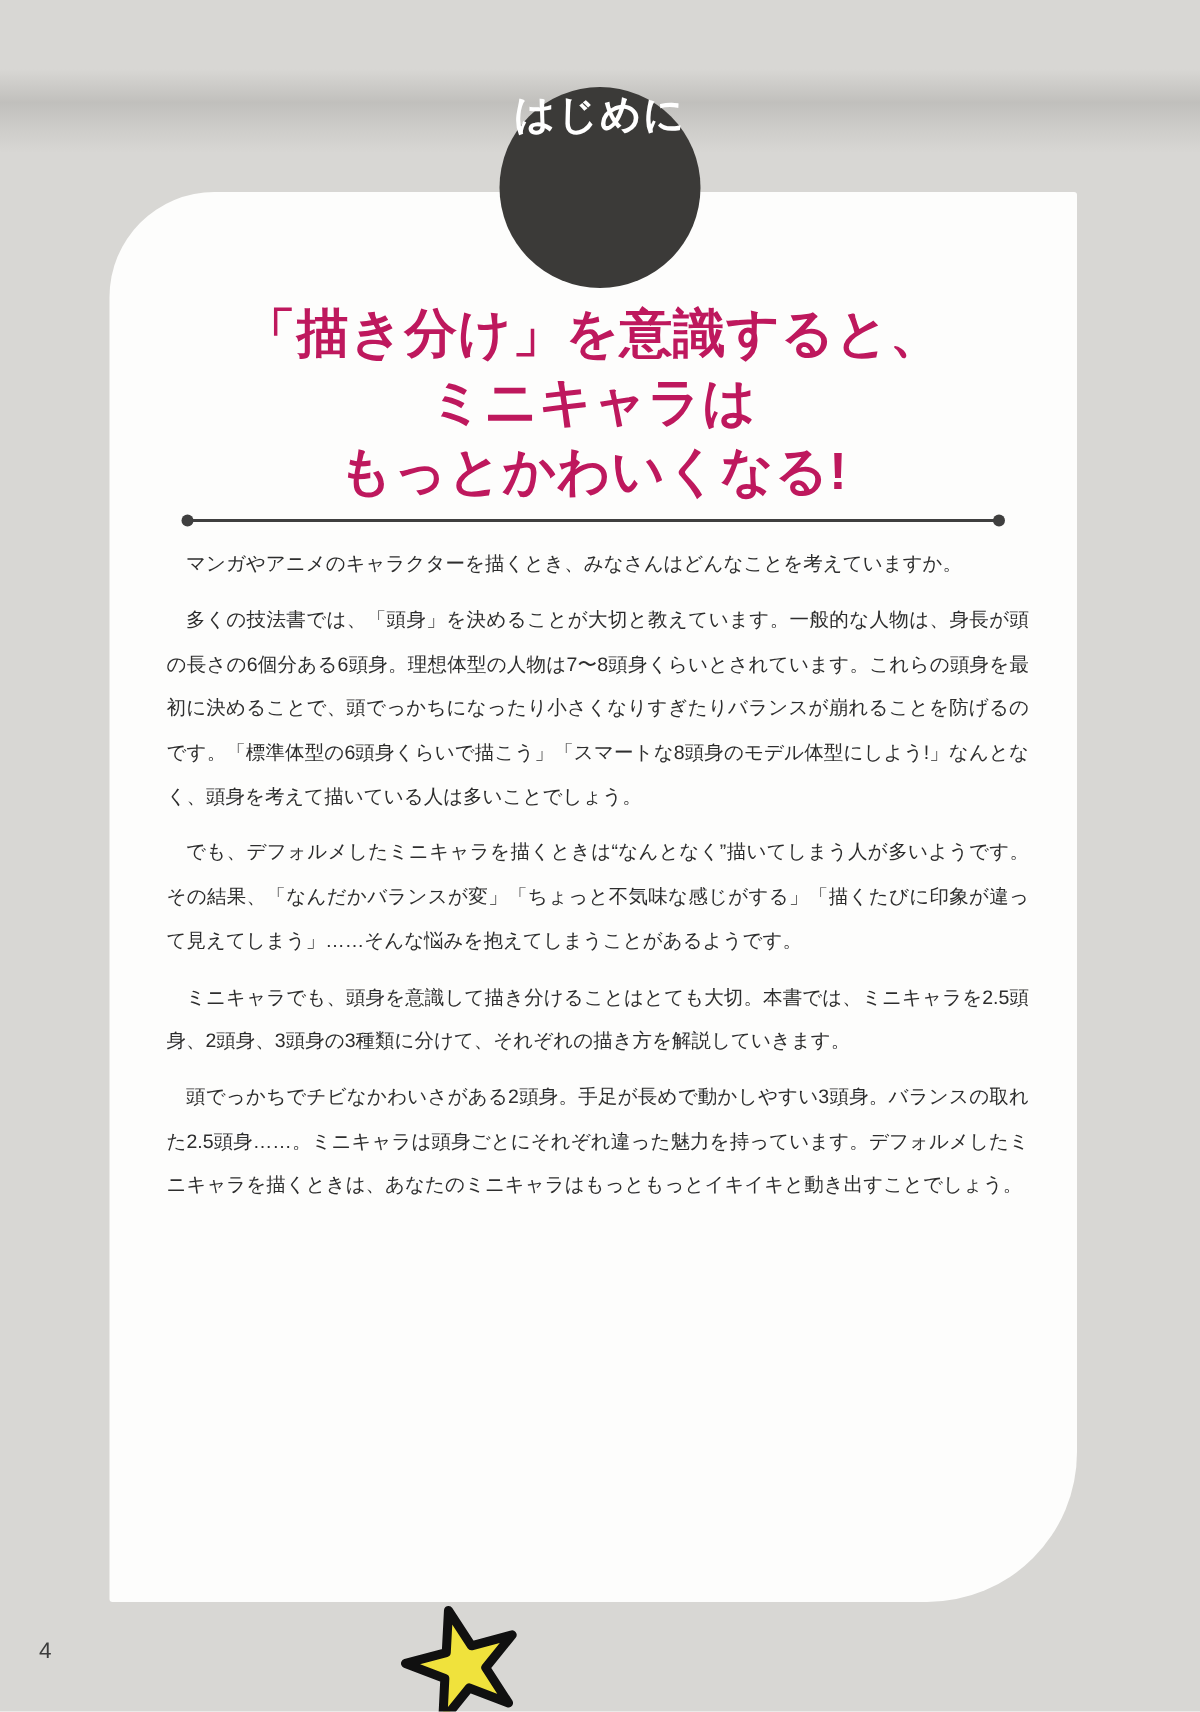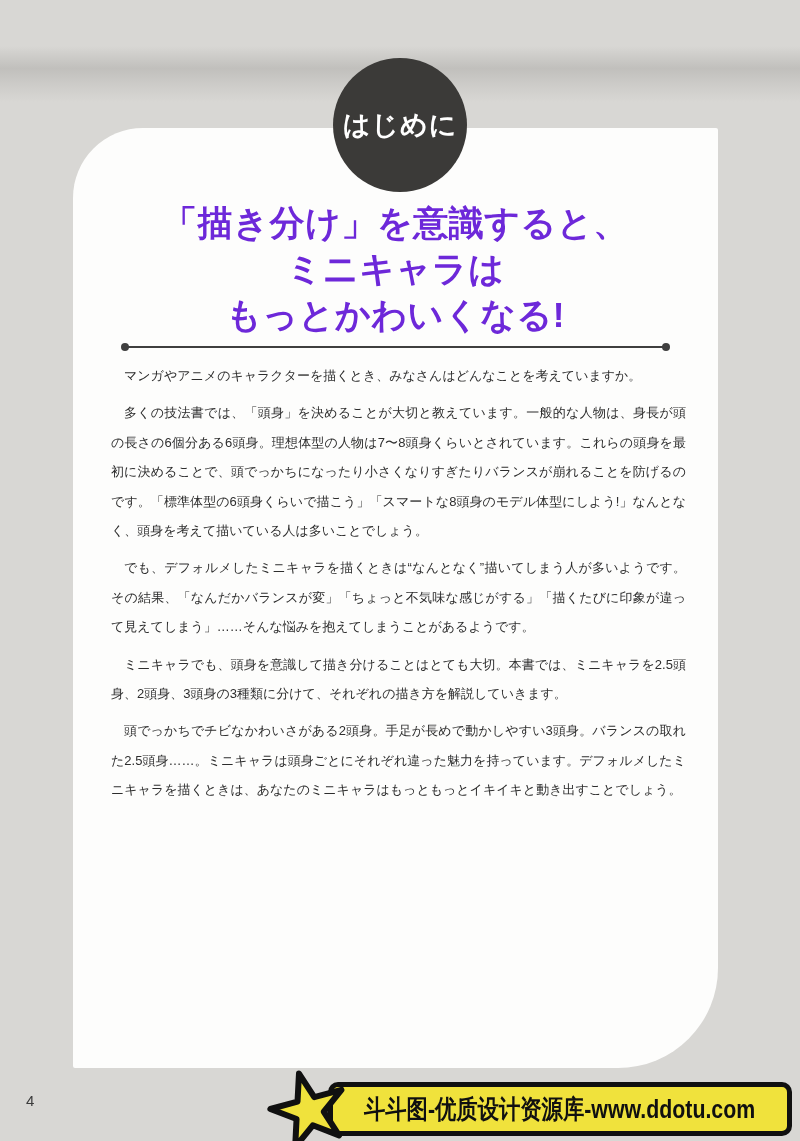--- a/index.html
+++ b/index.html
@@ -32,31 +32,31 @@
     box-sizing: border-box;
     padding: 72px 0 0 0;
   }
 
   
   .badge {
     position: absolute; left: 333px; top: 58px;
     width: 134px; height: 134px;
     background: var(--badge-bg, #3b3a38);
     border-radius: 50%;
-    display: flex; align-items: center; justify-content: center;
+    display: flex; align-items: flex-start; justify-content: center;
   }
   .badge span {
     color: var(--badge-text, #ffffff);
     font-size: 27px; font-weight: bold; letter-spacing: 1px;
   }
 
   .title {
     margin: 0; text-align: center;
     font-size: 35px; line-height: 46px; font-weight: 900;
-    color: #6d28d9; letter-spacing: 0.5px;
+    color: #be185d; letter-spacing: 0.5px;
   }
   .title span { display: block; }
 
   .divider {
     position: relative;
     margin: 8px 50px 0 50px; height: 2px;
     background: #3f3f3f;
   }
   .divider::before, .divider::after {
     content: ""; position: absolute; top: -3px;
@@ -124,23 +124,20 @@
       <p>頭でっかちでチビなかわいさがある2頭身。手足が長めで動かしやすい3頭身。バランスの取れた2.5頭身……。ミニキャラは頭身ごとにそれぞれ違った魅力を持っています。デフォルメしたミニキャラを描くときは、あなたのミニキャラはもっともっとイキイキと動き出すことでしょう。</p>
     </div>
   </div>
 
   <div class="badge">
     <span>はじめに</span>
   </div>
 
   <div class="page-number">4</div>
 
-  <div class="wm-banner">
-    <span>斗斗图-优质设计资源库-www.ddotu.com</span>
-  </div>
 
   <svg class="wm-star" viewBox="0 0 100 100" xmlns="http://www.w3.org/2000/svg">
     <g transform="rotate(-15 50 50)">
       <polygon points="50,5 60.1,36.1 92.8,36.1 66.4,55.3 76.4,86.4 50,67.2 23.6,86.4 33.6,55.3 7.2,36.1 39.9,36.1" fill="#f0e23c" stroke="#101010" stroke-width="7" stroke-linejoin="round"></polygon>
     </g>
   </svg>
 
 </div>
 
 </body></html>

